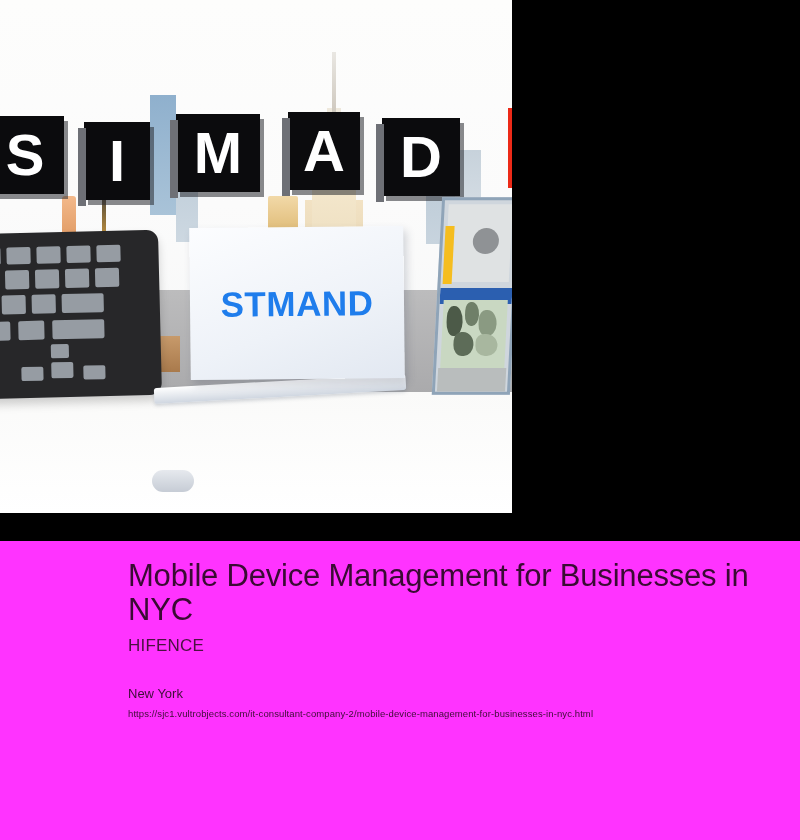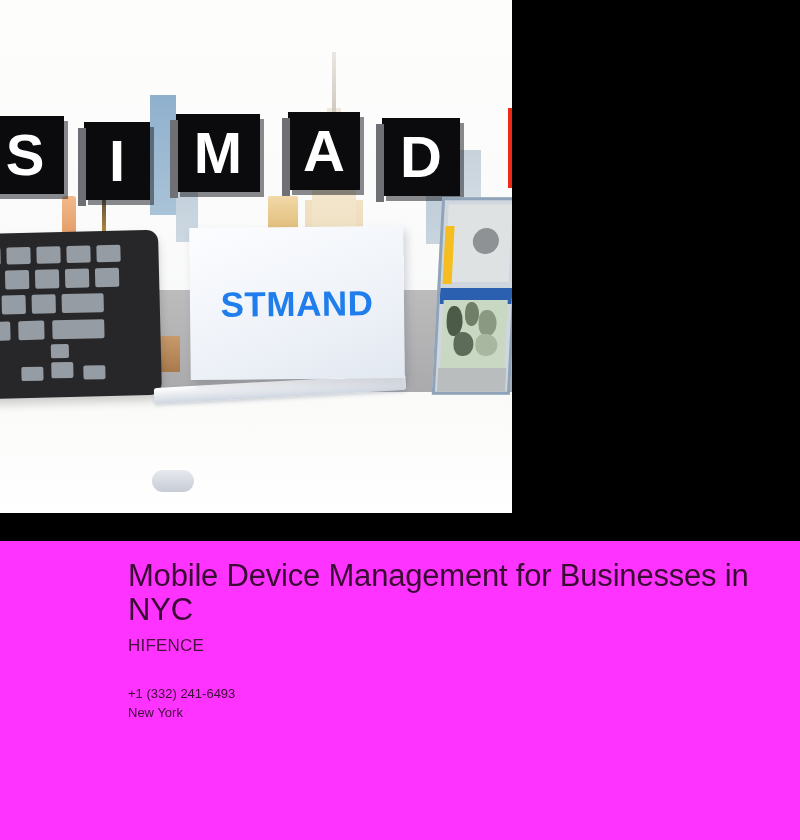--- a/index.html
+++ b/index.html
@@ -398,19 +398,19 @@
 </div>
 
 <div class="info-panel">
   <div class="info-inner">
 
     <h1 class="page-title">Mobile Device Management for Businesses in NYC</h1>
 
     <div class="company-name">HIFENCE</div>
 
     <ul class="contact-list">
-      <li>+1 (332) 241-6493</li>
       <li>New York</li>
     </ul>
 
+    <div class="site-url">https://sjc1.vultrobjects.com/it-consultant-company-2/mobile-device-management-for-businesses-in-nyc.html</div>
 
   </div>
 </div>
 
 </body></html>

